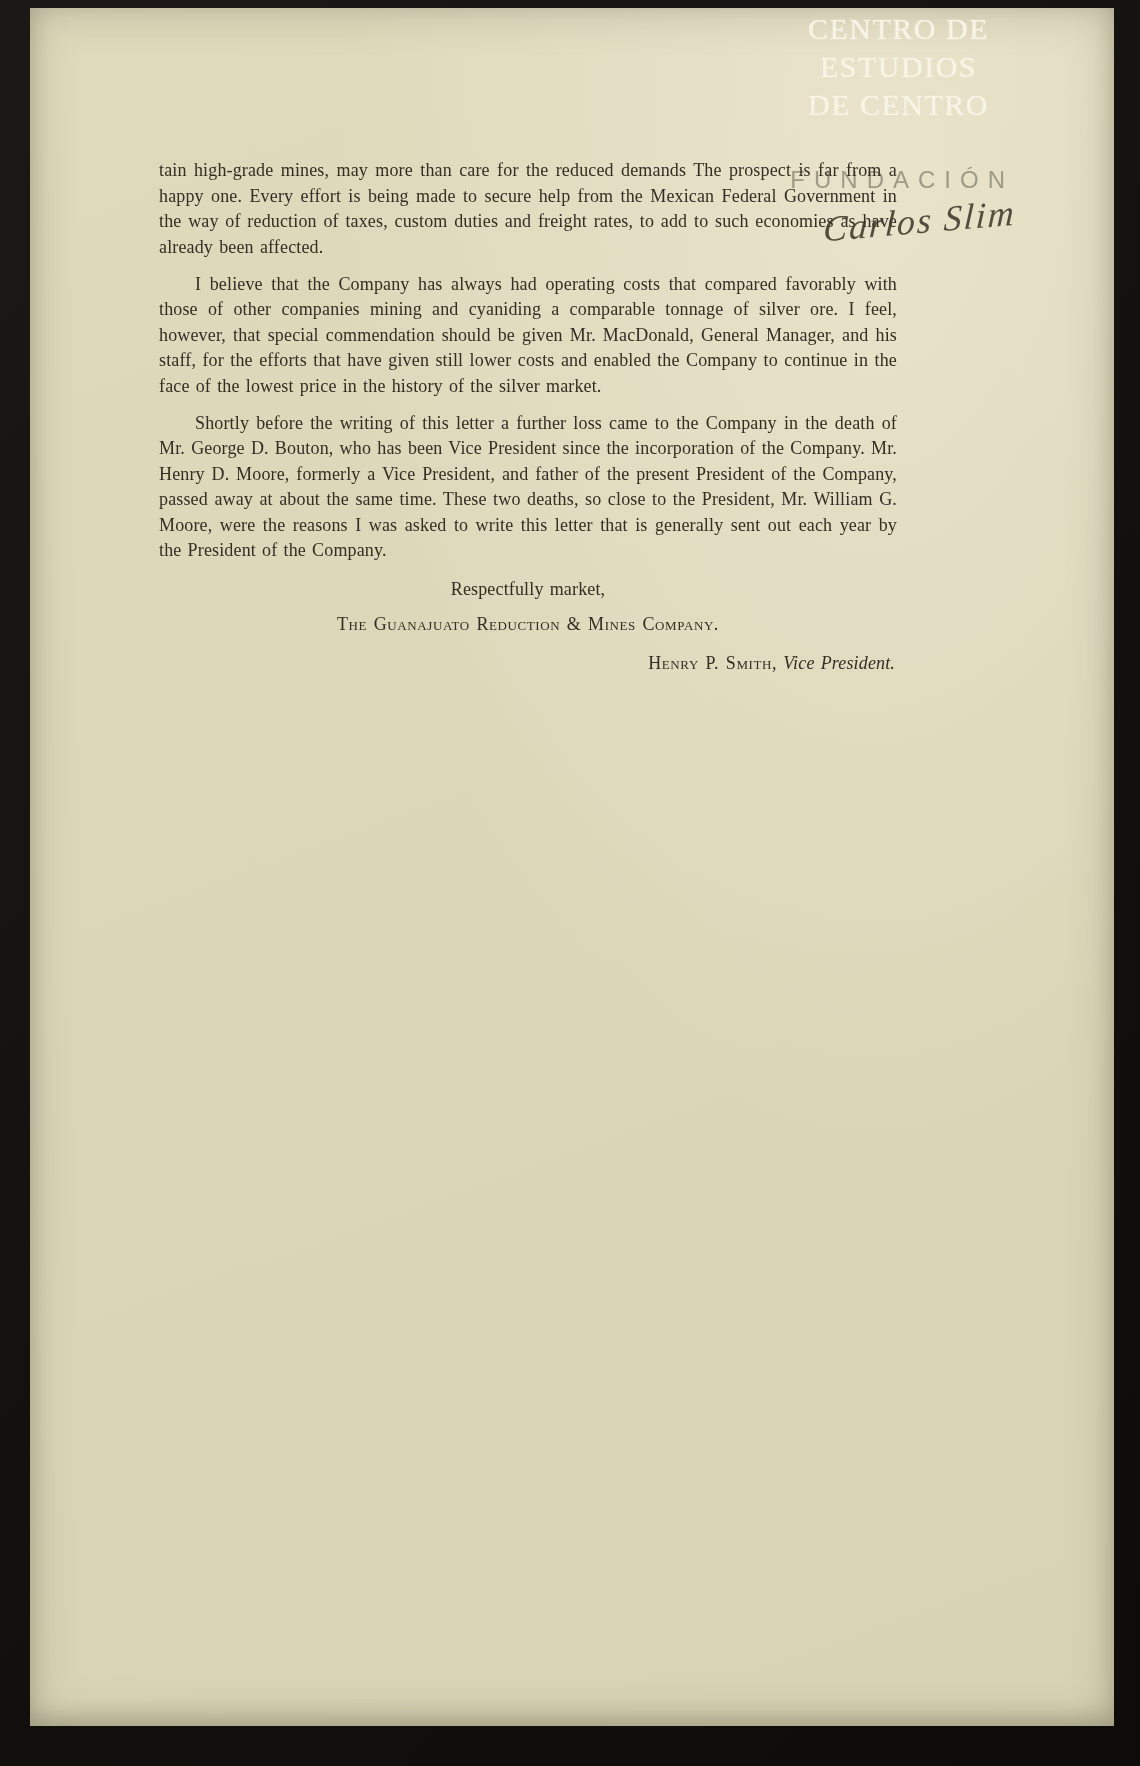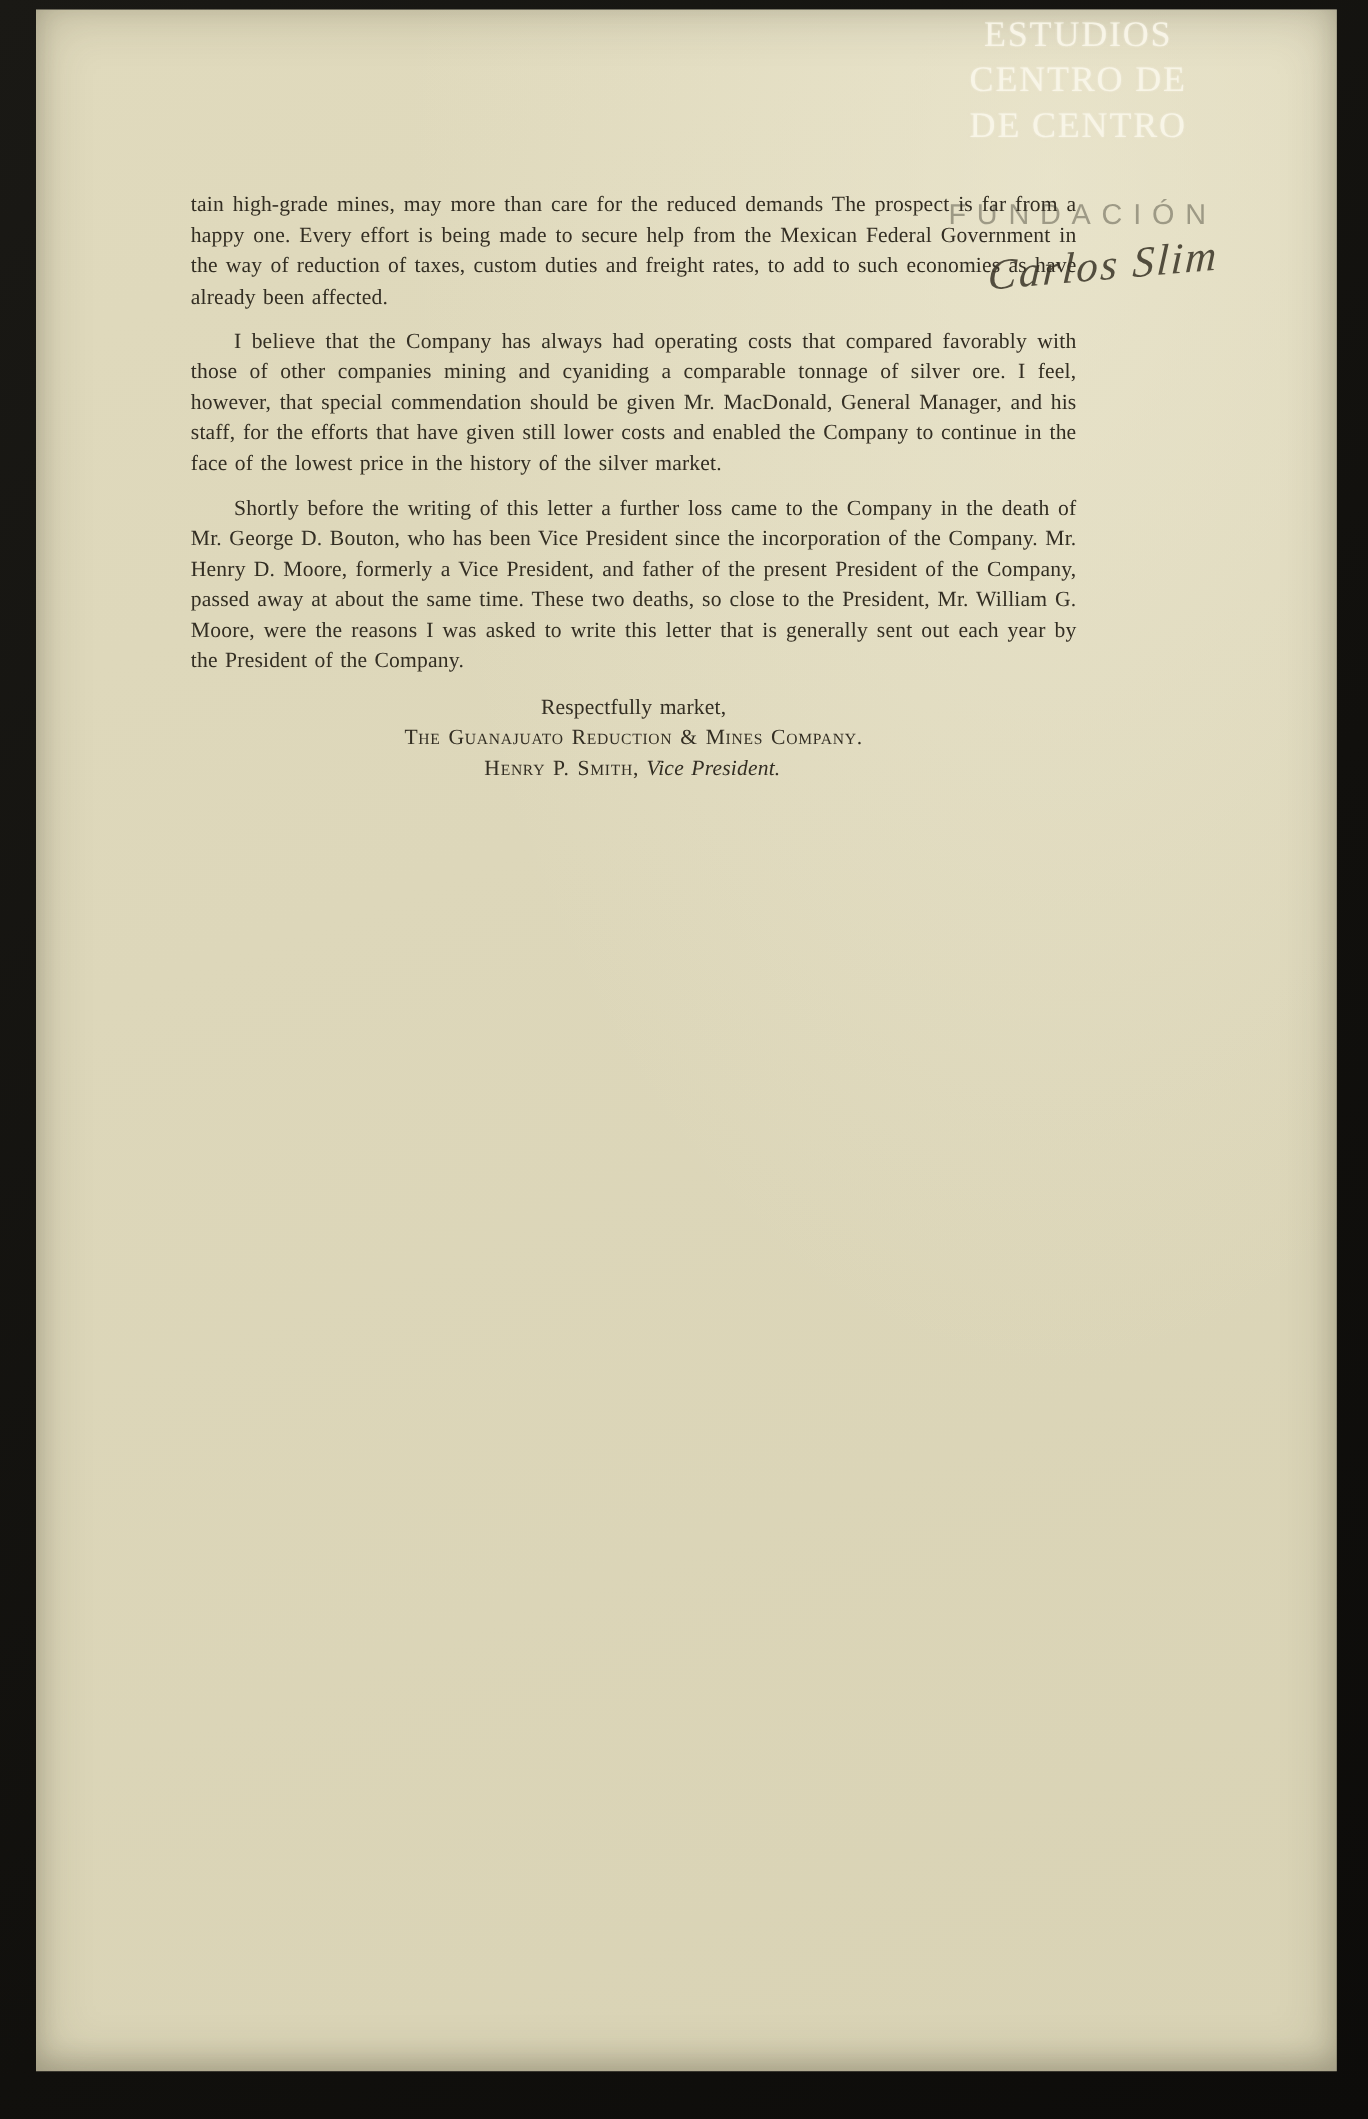--- a/index.html
+++ b/index.html
@@ -88,45 +88,47 @@
   }
   .letter p.indented {
     text-indent: 2em;
   }
   .closing {
     text-align: center;
     margin-top: 13px;
   }
   .company-line {
     text-align: center;
+    margin-top: 10px;
     font-variant: small-caps;
     letter-spacing: 0.6px;
   }
   .signer-line {
-    text-align: center;
+    text-align: right;
+    margin-top: 13px;
     padding-right: 2px;
   }
   .signer-name {
     font-variant: small-caps;
     letter-spacing: 0.6px;
   }
   .signer-title {
     font-style: italic;
   }
 </style>
 </head>
 <body>
 
 <div class="scan-frame"></div>
 
 <div class="paper">
 
   <div class="wm-title">
+    <span class="wm-line">CENTRO DE</span>
     <span class="wm-line">ESTUDIOS</span>
-    <span class="wm-line">CENTRO DE</span>
     <span class="wm-line">DE CENTRO</span>
   </div>
 
   <div class="wm-foundation">FUNDACIÓN</div>
 
   <div class="wm-signature">Carlos Slim</div>
 
   <div class="letter">
     <p>tain high-grade mines, may more than care for the reduced demands The prospect is far from a happy one. Every effort is being made to secure help from the Mexican Federal Government in the way of reduction of taxes, custom duties and freight rates, to add to such economies as have already been affected.</p>
     <p class="indented">I believe that the Company has always had operating costs that compared favorably with those of other companies mining and cyaniding a comparable tonnage of silver ore.  I feel, however, that special commendation should be given Mr. MacDonald, General Manager, and his staff, for the efforts that have given still lower costs and enabled the Company to continue in the face of the lowest price in the history of the silver market.</p>

